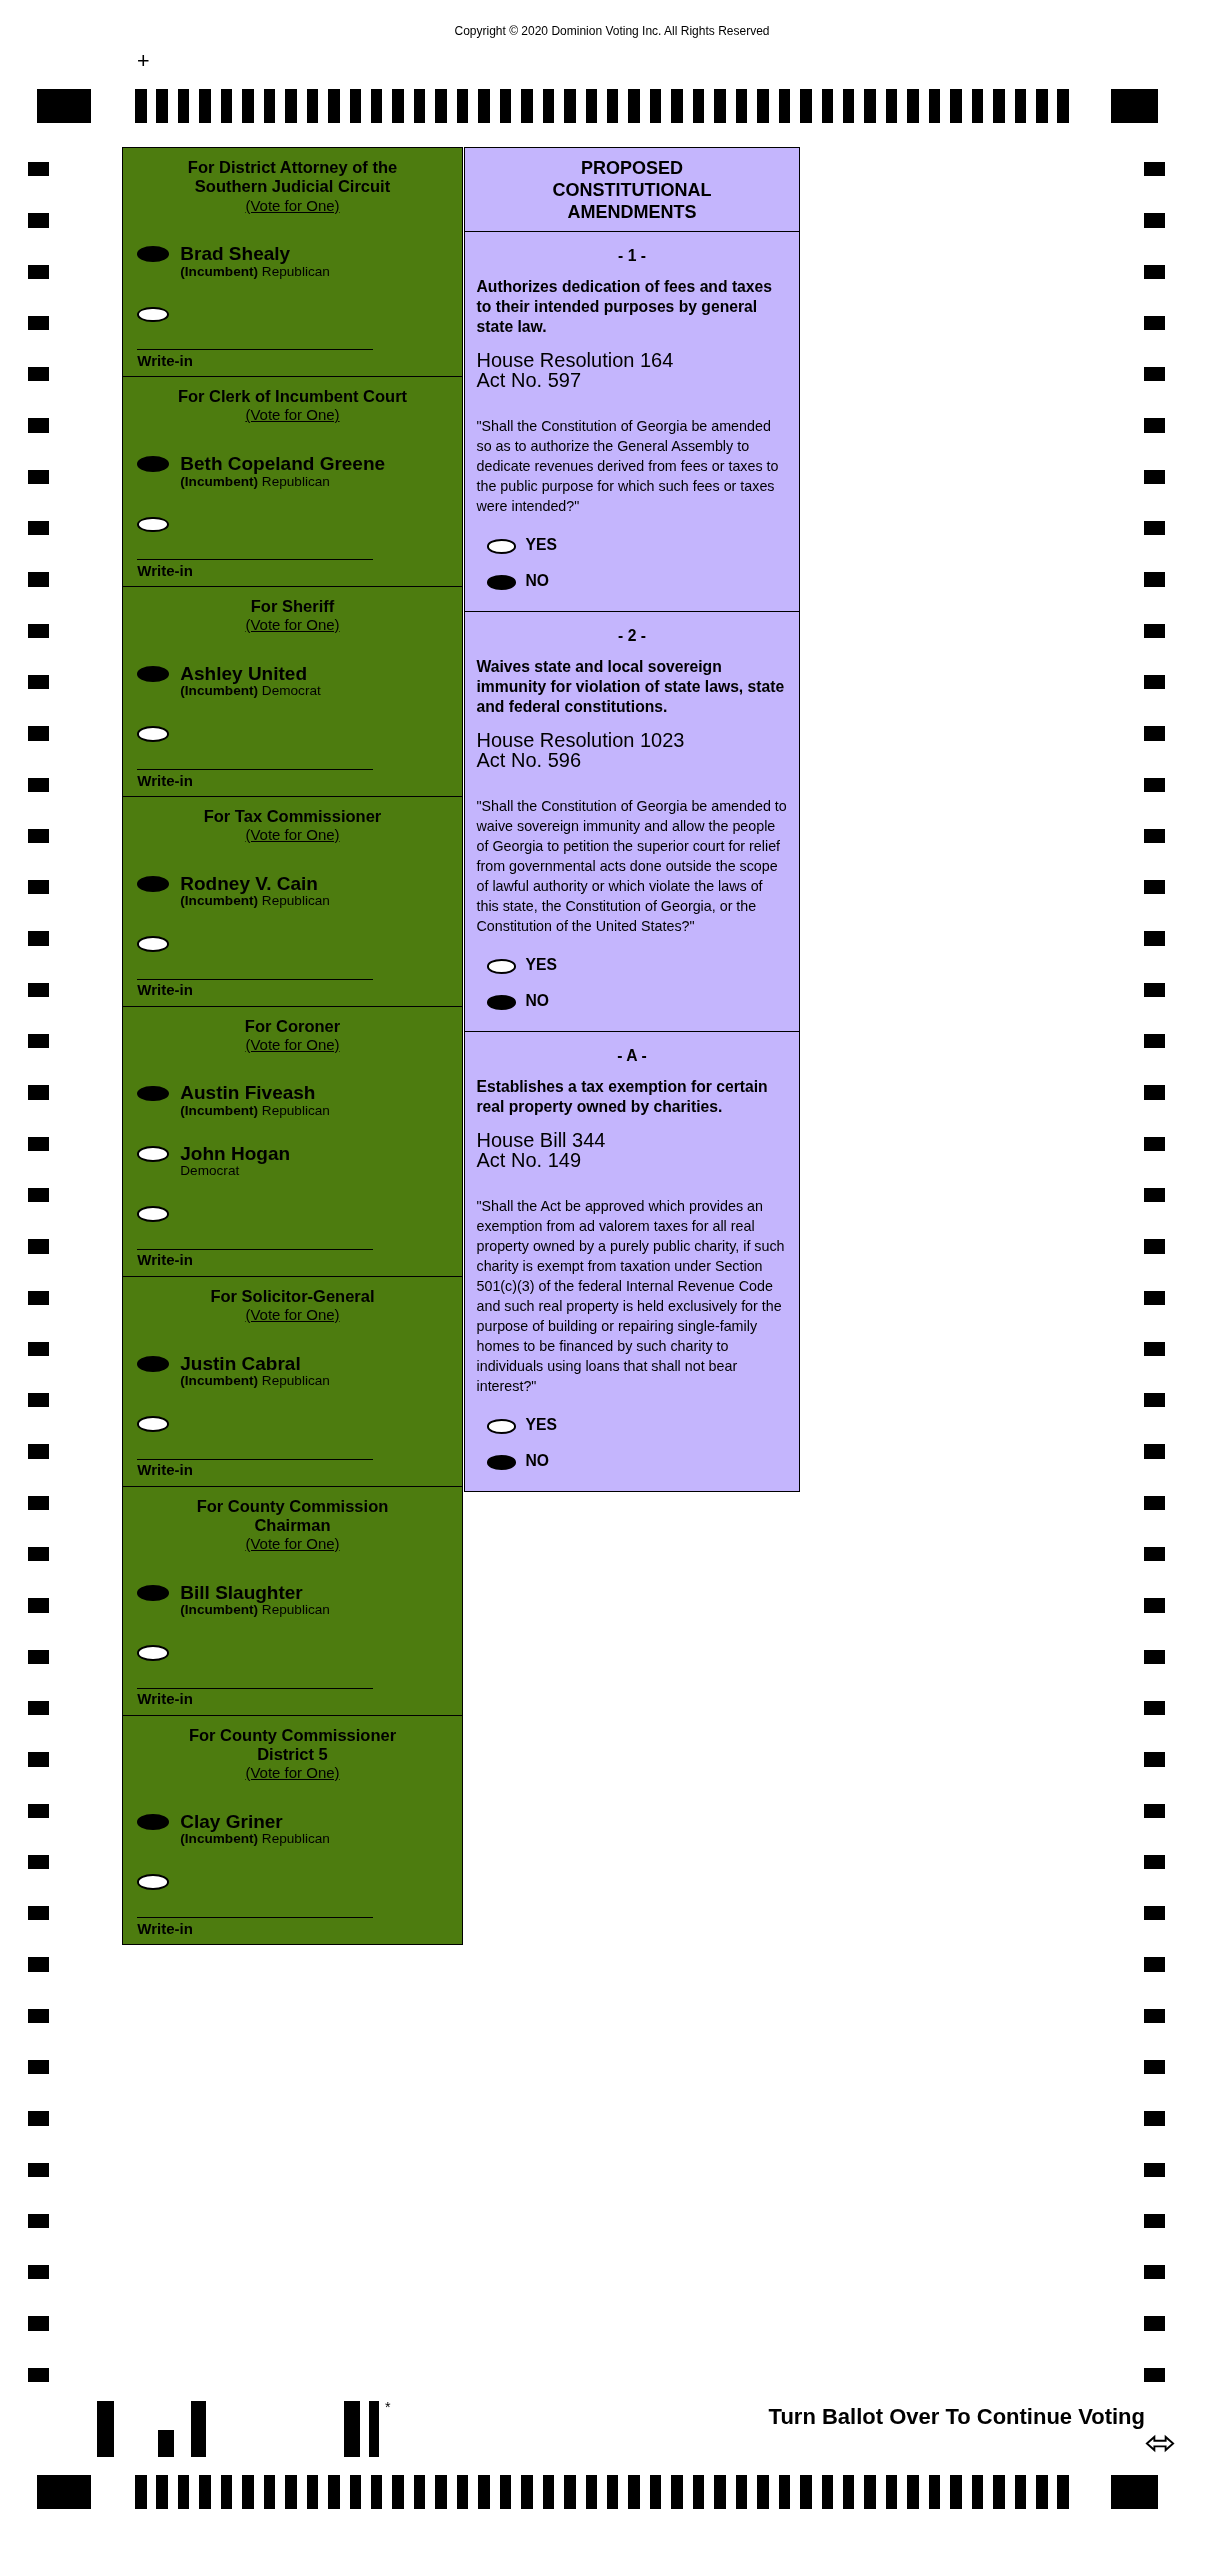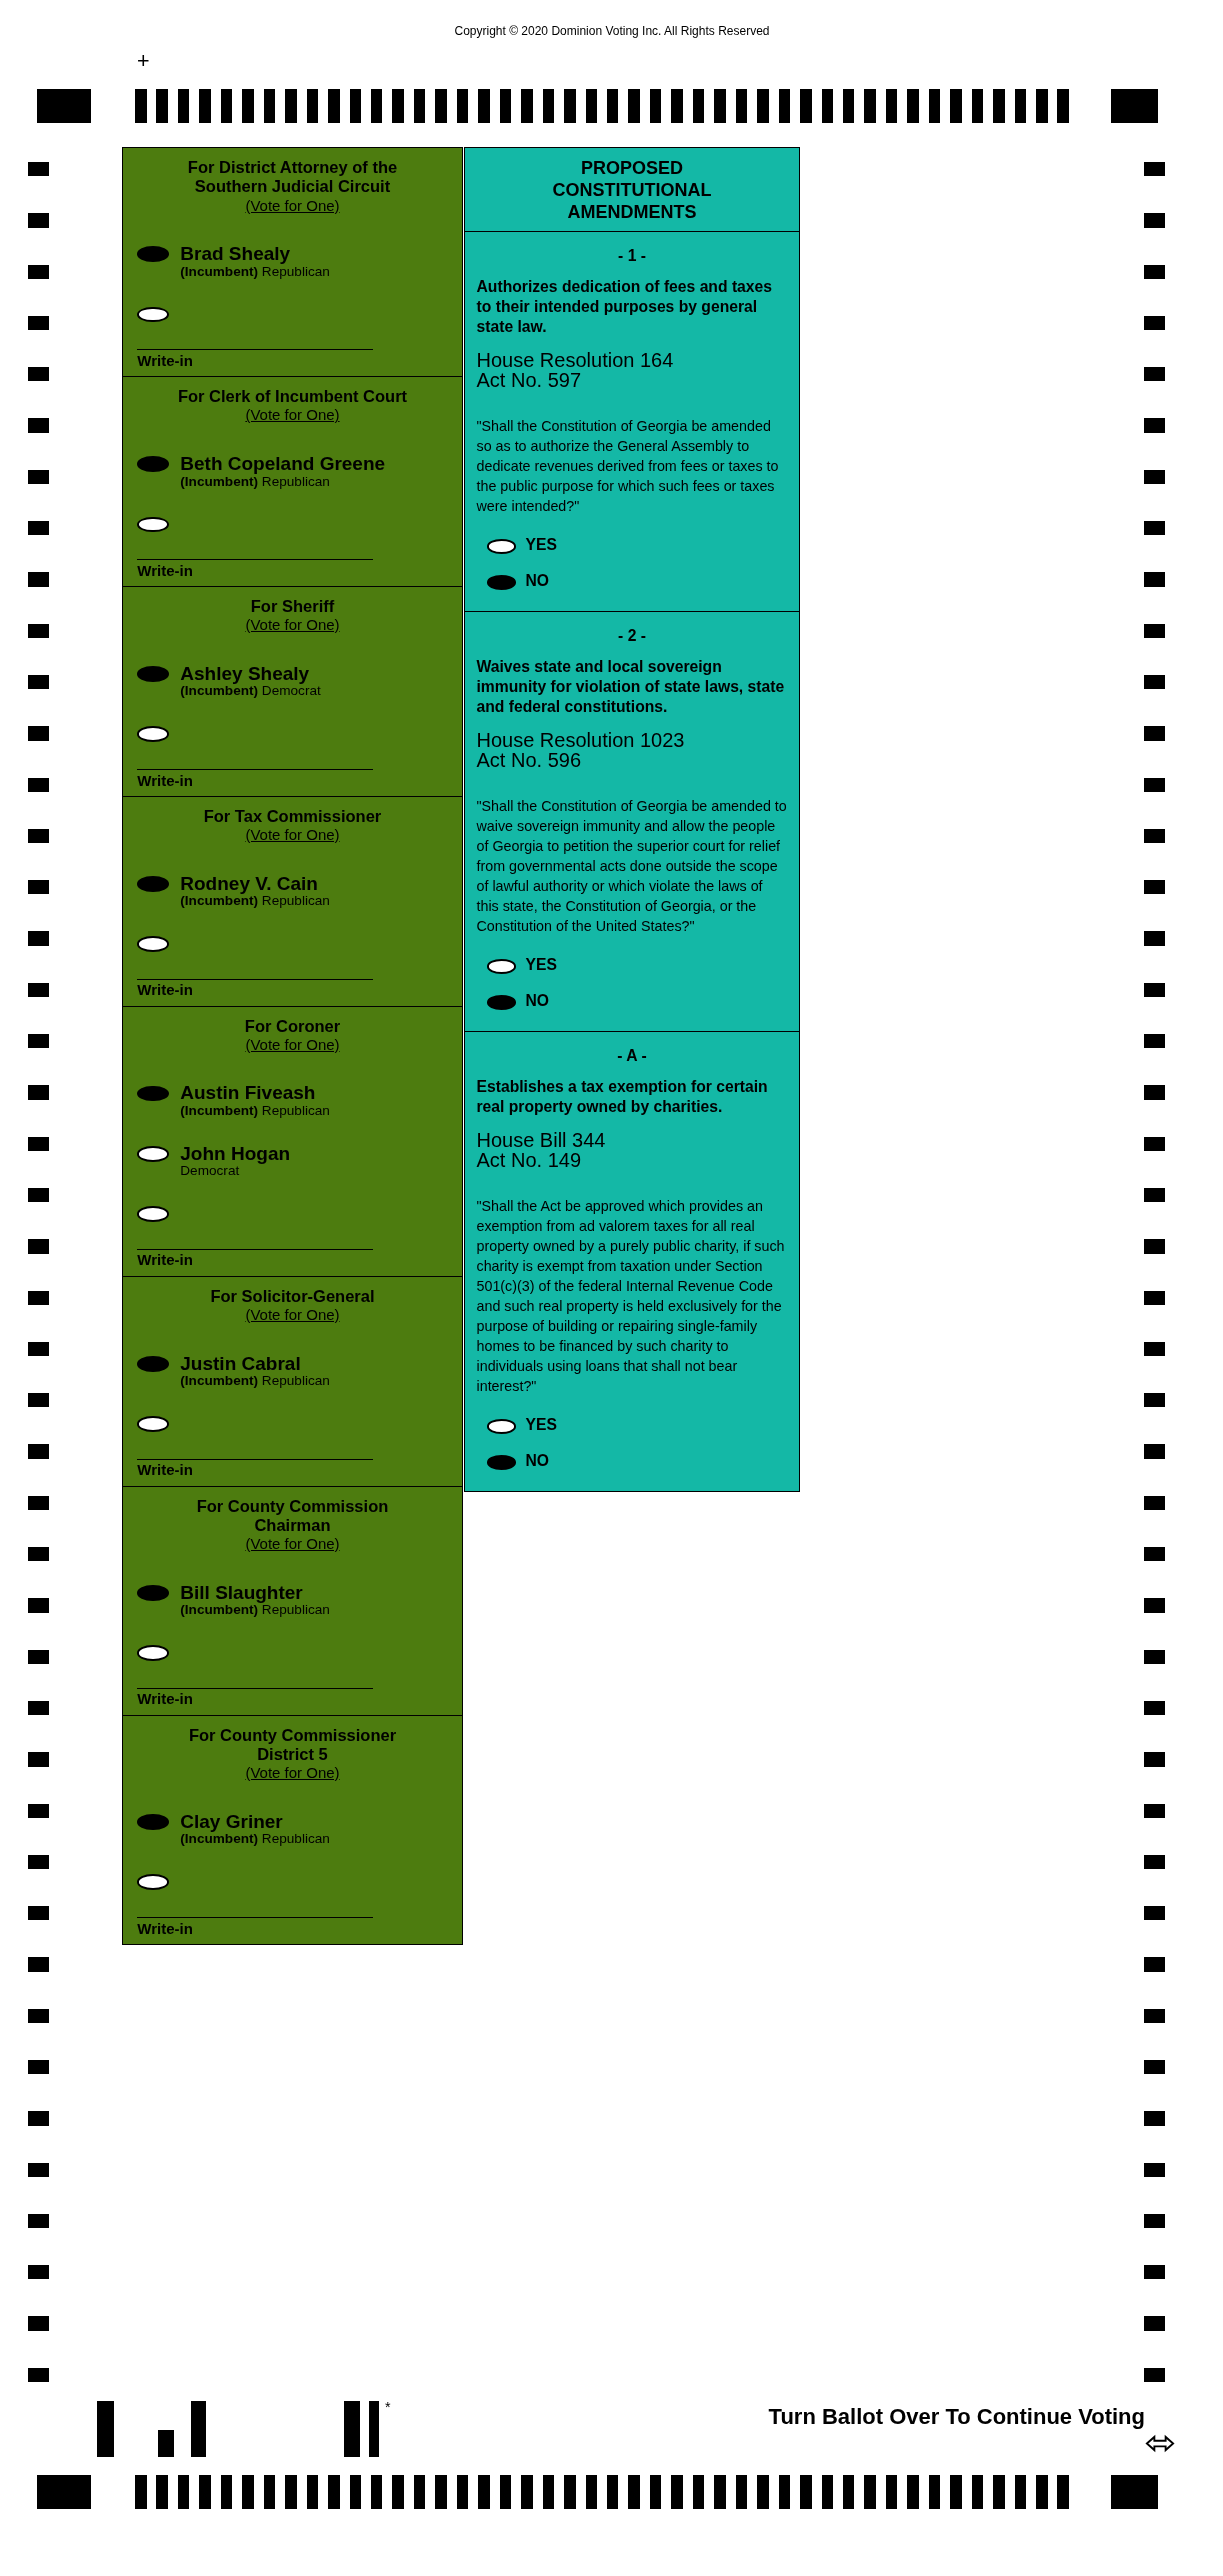--- a/index.html
+++ b/index.html
@@ -31,21 +31,21 @@
   .cand-name{font-weight:700;font-size:19px;line-height:18.6px;}
   .cand-detail{font-size:13.6px;line-height:15.7px;}
   .cand-detail b{font-weight:700;}
   .oval{display:inline-block;width:31.5px;height:15.7px;border:2.1px solid #000;border-radius:50%;
         margin:1.4px 11.5px 0 0;flex:none;box-sizing:border-box;background:#fff;}
   .oval.filled{background:#000;}
   .wi-row{margin-bottom:27px;margin-top:2.9px;}
   .wi-line{border-top:1.4px solid #000;width:236px;margin:0 0 1.4px 14.3px;}
   .wi-label{font-weight:700;font-size:15px;line-height:18.6px;margin:0 0 0 14.3px;}
   
-  .measures{position:absolute;left:464px;top:147px;width:334px;border:1.4px solid #000;background:#14b8a6;}
+  .measures{position:absolute;left:464px;top:147px;width:334px;border:1.4px solid #000;background:#c4b5fd;}
   .m-header{text-align:center;font-weight:700;font-size:18px;line-height:22px;
             padding:8.6px 5.7px;border-bottom:1.4px solid #000;}
   .measure{border-bottom:1.4px solid #000;padding:7.2px 11.5px 21.5px;}
   .measure:last-child{border-bottom:none;}
   .m-num{text-align:center;font-weight:700;font-size:15.7px;line-height:18.6px;margin:7.2px 0 11.5px;}
   .m-summary{font-weight:700;font-size:15.7px;line-height:20px;margin-bottom:13px;}
   .m-ref{font-size:20px;line-height:20px;margin-bottom:26px;}
   .m-question{font-size:14.3px;line-height:20px;margin-bottom:20px;}
   .m-opt{display:flex;align-items:flex-end;margin:18px 0 0 10px;}
   .m-opt .oval{width:29px;height:14.3px;margin:0 10px 0 0;}
@@ -243,21 +243,21 @@
       </div>
       <div class="wi-line"></div>
       <div class="wi-label">Write-in</div>
     </section>
     <section class="contest">
       <div class="c-title">For Sheriff</div>
       <div class="c-sub">(Vote for One)</div>
       <div class="cand">
         <span class="oval filled"></span>
         <div class="cand-tx">
-          <div class="cand-name">Ashley Shealy</div>
+          <div class="cand-name">Ashley United</div>
           <div class="cand-detail"><b>(Incumbent)</b> Democrat</div>
         </div>
       </div>
       <div class="cand wi-row">
         <span class="oval"></span>
       </div>
       <div class="wi-line"></div>
       <div class="wi-label">Write-in</div>
     </section>
     <section class="contest">

